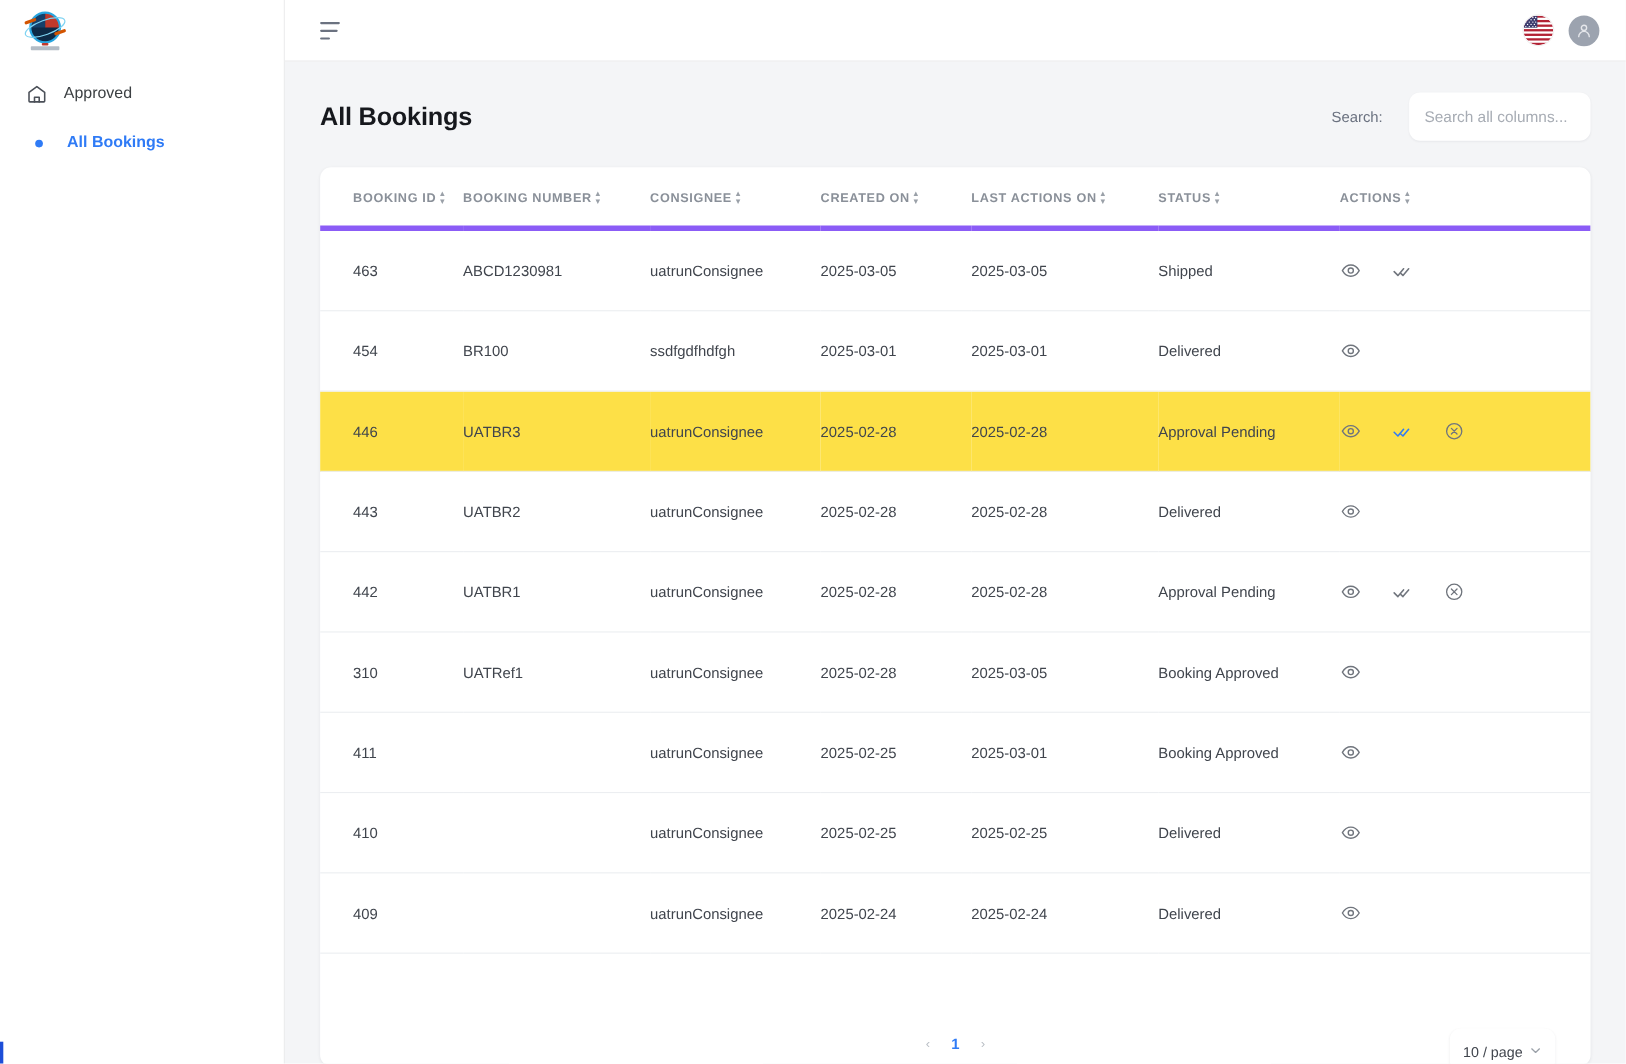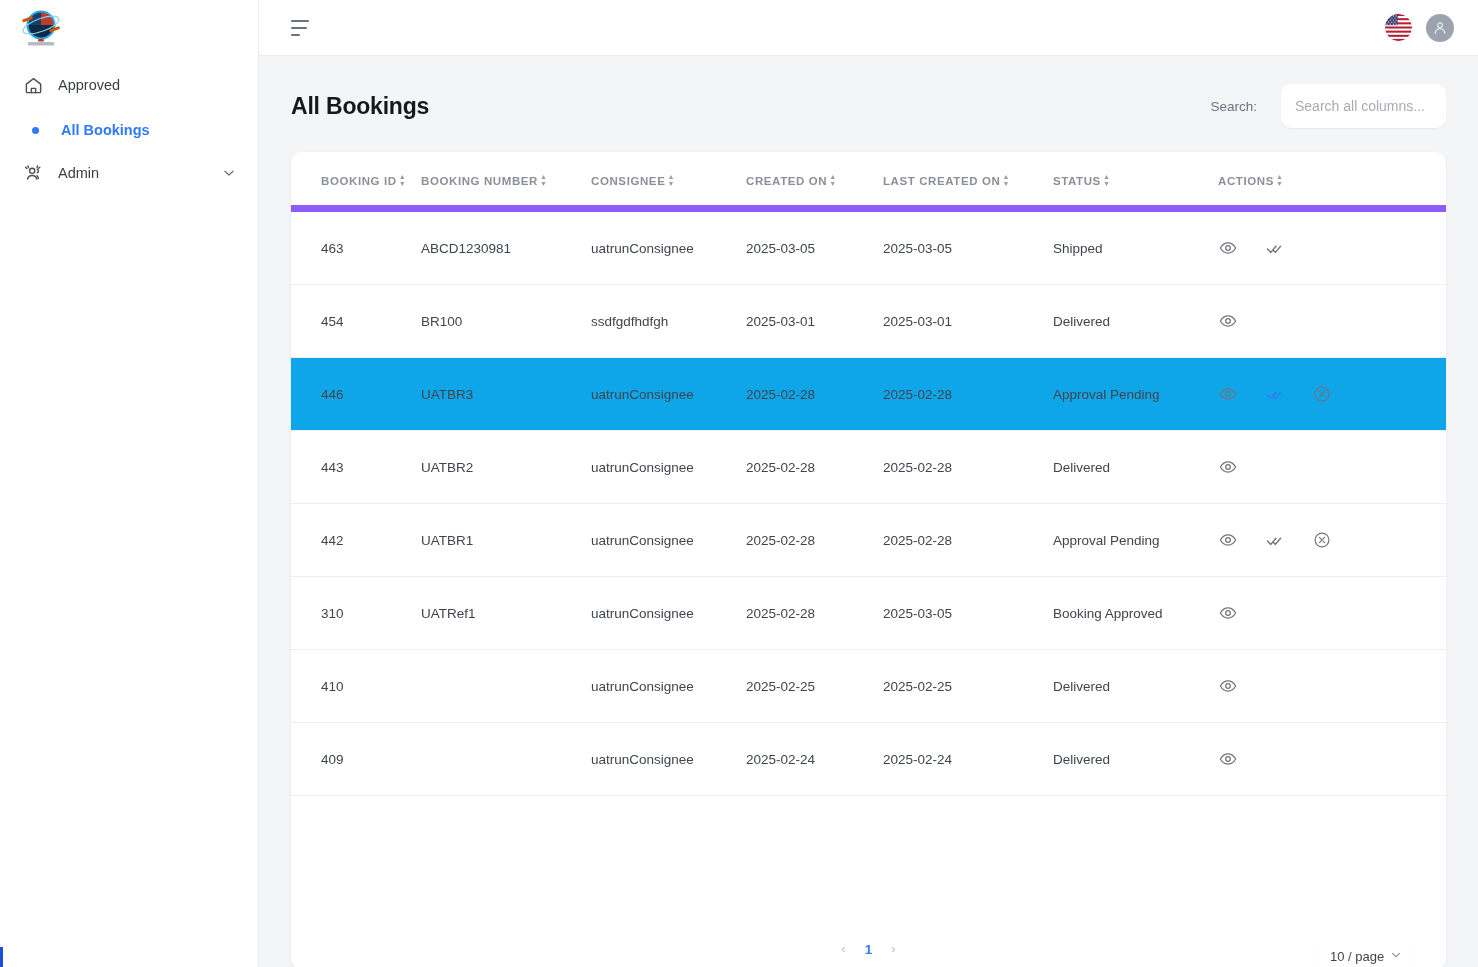--- a/index.html
+++ b/index.html
@@ -144,36 +144,36 @@
     height: 817px;
   }
   table { width: 100%; border-collapse: collapse; table-layout: fixed; }
   thead th {
     text-align: left;
     font-size: 11.5px;
     letter-spacing: .6px;
     font-weight: 600;
     color: #8a9099;
     padding: 22px 0 18px 0;
-    border-bottom: 7px solid #8b5cf6;
+    border-bottom: 5px solid #8b5cf6;
     white-space: nowrap;
   }
   thead th .hd { display: inline-flex; align-items: center; gap: 2px; cursor: pointer; }
   .sorter { display: inline-flex; flex-direction: column; gap: 1px; line-height: 0; }
   .sorter span { font-size: 7px; color: #9aa0a8; line-height: 6px; }
 
   tbody td {
     font-size: 13.5px;
     color: #40454d;
     padding: 26px 0 26px 0;
     border-bottom: 1px solid #eceef1;
     white-space: nowrap;
     height: 73px;
   }
-  tbody tr.highlight td { background: #0ea5e9; }
+  tbody tr.highlight td { background: #fde047; }
   tbody tr:last-child td { border-bottom: 1px solid #eceef1; }
 
   .col-1 { width: 130px; padding-left: 30px !important; }
   .col-2 { width: 170px; }
   .col-3 { width: 155px; }
   .col-4 { width: 137px; }
   .col-5 { width: 170px; }
   .col-6 { width: 165px; }
   .col-7 { width: auto; }
 
@@ -247,38 +247,20 @@
         </span>
         <span class="nav-label">Approved</span>
       </div>
 
 
       <div class="sub-item">
         <span class="sub-dot"></span>
         <span class="nav-label">All Bookings</span>
       </div>
 
-      <div class="nav-item" style="margin-top:2px;">
-        <span class="ico">
-          <svg width="20" height="20" viewBox="0 0 24 24" fill="none" stroke="#4b5058" stroke-width="1.7" stroke-linecap="round" stroke-linejoin="round">
-            <circle cx="11" cy="9.3" r="3.1"></circle>
-            <path d="M5.4 19.2 a5.8 5.8 0 0 1 11.2 0"></path>
-            <path d="M17 7.4 a2.4 2.4 0 0 1 0 4.4"></path>
-            <path d="M18.4 18.6 a4.6 4.6 0 0 0 -1.6 -3.3"></path>
-            <path d="M4.6 6.6 L3 5.2 M6.4 5.6 L6 3.6"></path>
-            <path d="M18.6 6.4 L20.2 5 M16.9 5.4 L17.3 3.5"></path>
-          </svg>
-        </span>
-        <span class="nav-label">Admin</span>
-        <span class="chev">
-          <svg width="14" height="14" viewBox="0 0 24 24" fill="none" stroke="#6b7280" stroke-width="2.2" stroke-linecap="round" stroke-linejoin="round">
-            <path d="M5 9 L12 15.5 L19 9"></path>
-          </svg>
-        </span>
-      </div>
 
     </nav>
 
     <div class="left-accent"></div>
   </aside>
 
   <section class="main">
 
     <header class="topbar">
       <div class="hamburger">
@@ -380,21 +362,21 @@
                 <span class="hd">
                     <span>CREATED ON</span>
                 <span class="sorter">
                       <span>▲</span>
                       <span>▼</span>
                     </span>
                   </span>
               </th>
               <th class="col-5">
                 <span class="hd">
-                    <span>LAST CREATED ON</span>
+                    <span>LAST ACTIONS ON</span>
                 <span class="sorter">
                       <span>▲</span>
                       <span>▼</span>
                     </span>
                   </span>
               </th>
               <th class="col-6">
                 <span class="hd">
                     <span>STATUS</span>
                 <span class="sorter">
@@ -534,20 +516,38 @@
                     </span>
                   </div>
                 </td>
               </tr>
               <tr>
                 <td class="col-1">310</td>
                 <td class="col-2">UATRef1</td>
                 <td class="col-3">uatrunConsignee</td>
                 <td class="col-4">2025-02-28</td>
                 <td class="col-5">2025-03-05</td>
+                <td class="col-6">Booking Approved</td>
+                <td class="col-7">
+                  <div class="actions">
+                    <span class="act-btn">
+                      <svg width="18" height="18" viewBox="0 0 24 24" fill="none" stroke="#70757d" stroke-width="1.7" stroke-linecap="round" stroke-linejoin="round">
+                        <path d="M1.8 12 S5.8 5.2 12 5.2 S22.2 12 22.2 12 S18.2 18.8 12 18.8 S1.8 12 1.8 12 Z"></path>
+                        <circle cx="12" cy="12" r="3.1"></circle>
+                      </svg>
+                    </span>
+                  </div>
+                </td>
+              </tr>
+              <tr>
+                <td class="col-1">411</td>
+                <td class="col-2"></td>
+                <td class="col-3">uatrunConsignee</td>
+                <td class="col-4">2025-02-25</td>
+                <td class="col-5">2025-03-01</td>
                 <td class="col-6">Booking Approved</td>
                 <td class="col-7">
                   <div class="actions">
                     <span class="act-btn">
                       <svg width="18" height="18" viewBox="0 0 24 24" fill="none" stroke="#70757d" stroke-width="1.7" stroke-linecap="round" stroke-linejoin="round">
                         <path d="M1.8 12 S5.8 5.2 12 5.2 S22.2 12 22.2 12 S18.2 18.8 12 18.8 S1.8 12 1.8 12 Z"></path>
                         <circle cx="12" cy="12" r="3.1"></circle>
                       </svg>
                     </span>
                   </div>

